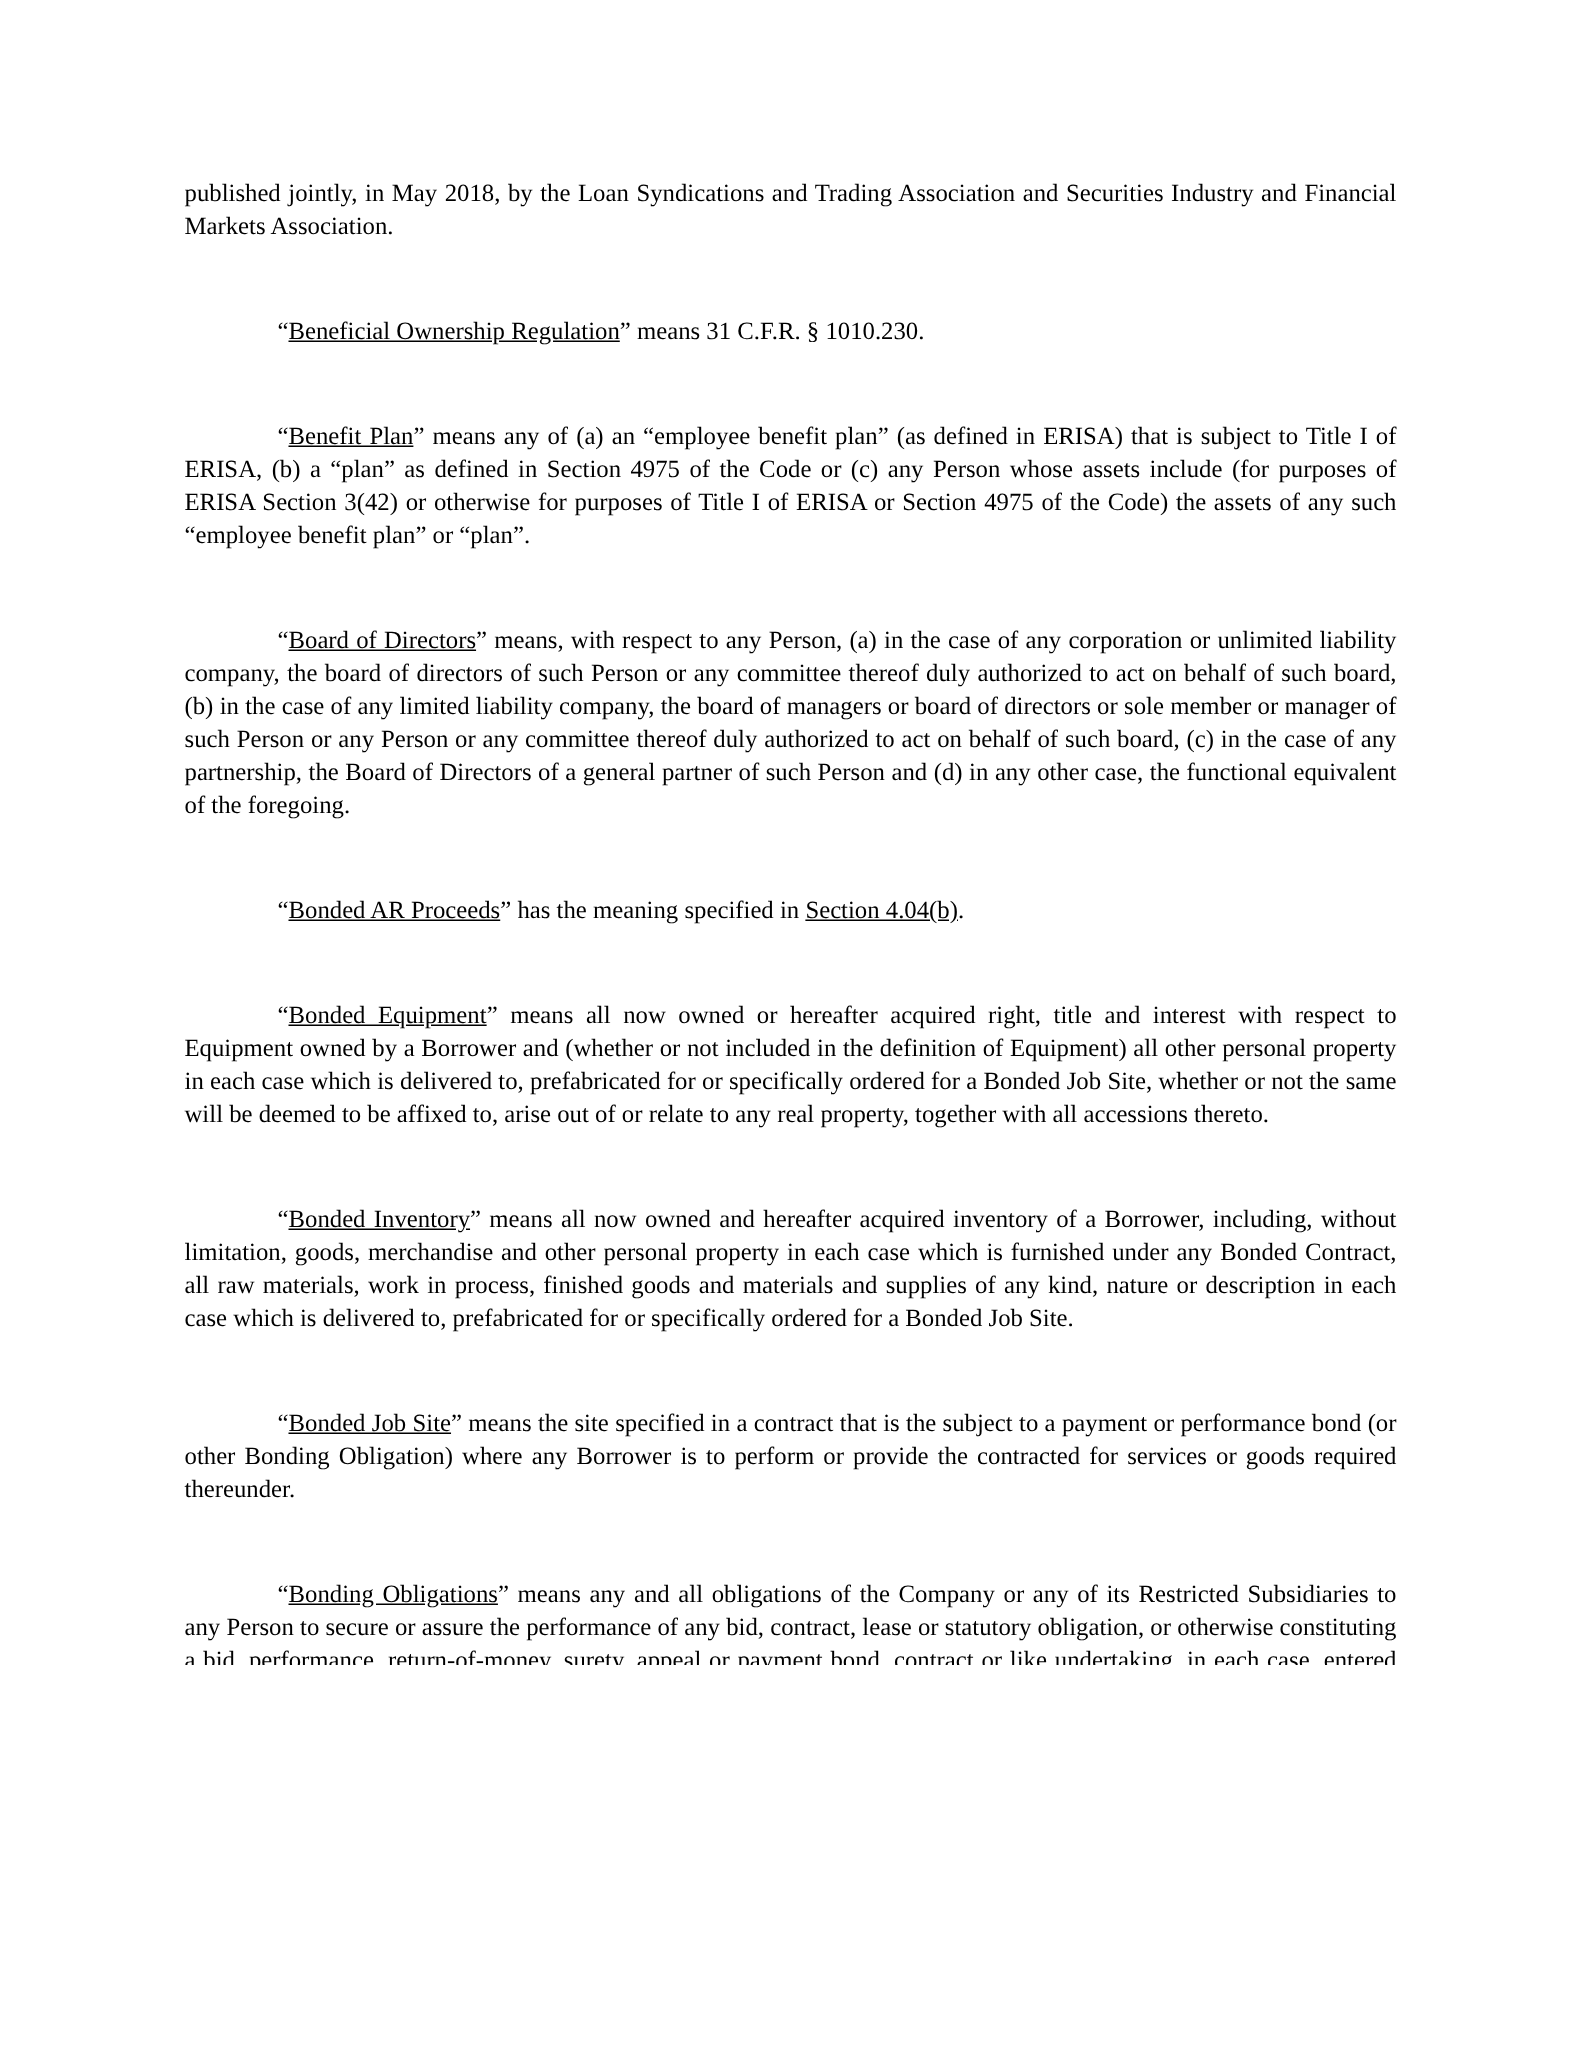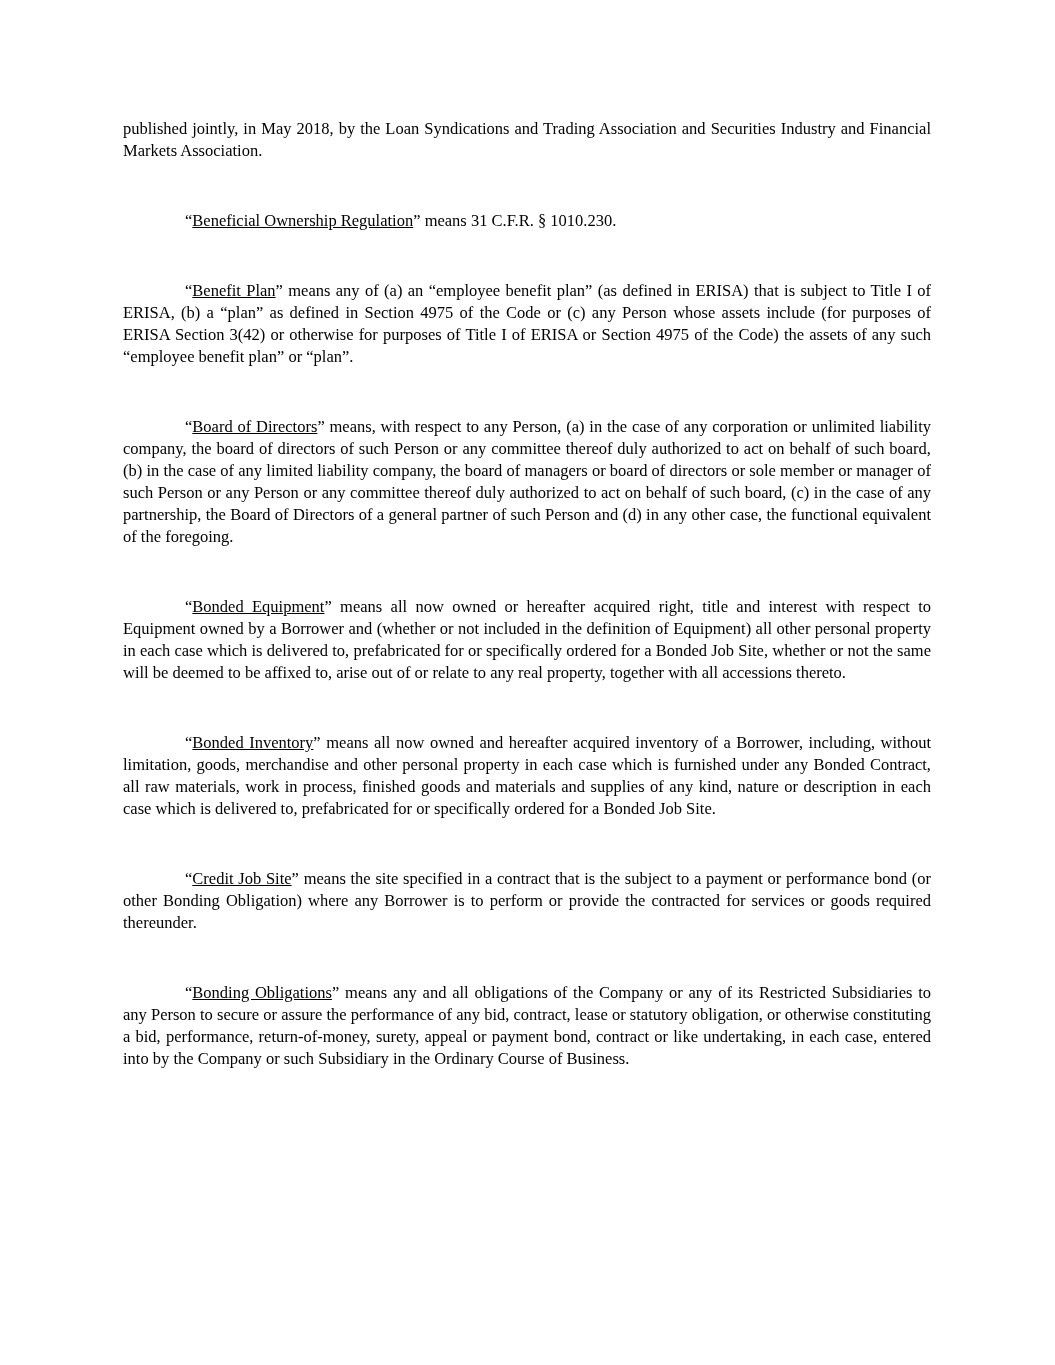--- a/index.html
+++ b/index.html
@@ -60,23 +60,24 @@
 </head>
 <body>
 
 <div class="page">
 
   <div class="body-text">
       <p class="para"><span>published jointly, in May 2018, by the Loan Syndications and Trading Association and Securities Industry and Financial Markets Association.</span></p>
       <p class="para indent"><span>“</span><span class="underline">Beneficial Ownership Regulation</span><span>” means 31 C.F.R. § 1010.230.</span></p>
       <p class="para indent"><span>“</span><span class="underline">Benefit Plan</span><span>” means any of (a) an “employee benefit plan” (as defined in ERISA) that is subject to Title I of ERISA, (b) a “plan” as defined in Section 4975 of the Code or (c) any Person whose assets include (for purposes of ERISA Section 3(42) or otherwise for purposes of Title I of ERISA or Section 4975 of the Code) the assets of any such “employee benefit plan” or “plan”.</span></p>
       <p class="para indent"><span>“</span><span class="underline">Board of Directors</span><span>” means, with respect to any Person, (a) in the case of any corporation or unlimited liability company, the board of directors of such Person or any committee thereof duly authorized to act on behalf of such board, (b) in the case of any limited liability company, the board of managers or board of directors or sole member or manager of such Person or any Person or any committee thereof duly authorized to act on behalf of such board, (c) in the case of any partnership, the Board of Directors of a general partner of such Person and (d) in any other case, the functional equivalent of the foregoing.</span></p>
+      <p class="para indent"><span>“</span><span class="underline">Bonded AR Proceeds</span><span>” has the meaning specified in </span><span class="underline">Section 4.04(b)</span><span>.</span></p>
       <p class="para indent"><span>“</span><span class="underline">Bonded Equipment</span><span>” means all now owned or hereafter acquired right, title and interest with respect to Equipment owned by a Borrower and (whether or not included in the definition of Equipment) all other personal property in each case which is delivered to, prefabricated for or specifically ordered for a Bonded Job Site, whether or not the same will be deemed to be affixed to, arise out of or relate to any real property, together with all accessions thereto.</span></p>
       <p class="para indent"><span>“</span><span class="underline">Bonded Inventory</span><span>” means all now owned and hereafter acquired inventory of a Borrower, including, without limitation, goods, merchandise and other personal property in each case which is furnished under any Bonded Contract, all raw materials, work in process, finished goods and materials and supplies of any kind, nature or description in each case which is delivered to, prefabricated for or specifically ordered for a Bonded Job Site.</span></p>
-      <p class="para indent"><span>“</span><span class="underline">Credit Job Site</span><span>” means the site specified in a contract that is the subject to a payment or performance bond (or other Bonding Obligation) where any Borrower is to perform or provide the contracted for services or goods required thereunder.</span></p>
+      <p class="para indent"><span>“</span><span class="underline">Bonded Job Site</span><span>” means the site specified in a contract that is the subject to a payment or performance bond (or other Bonding Obligation) where any Borrower is to perform or provide the contracted for services or goods required thereunder.</span></p>
       <p class="para indent"><span>“</span><span class="underline">Bonding Obligations</span><span>” means any and all obligations of the Company or any of its Restricted Subsidiaries to any Person to secure or assure the performance of any bid, contract, lease or statutory obligation, or otherwise constituting a bid, performance, return-of-money, surety, appeal or payment bond, contract or like undertaking, in each case, entered into by the Company or such Subsidiary in the Ordinary Course of Business.</span></p>
     </div>
 
   <div class="page-number">9</div>
 
   <div class="doc-footer">
     <div>[Matrix] Credit Agreement</div>
     <div>#70044896</div>
   </div>
 

